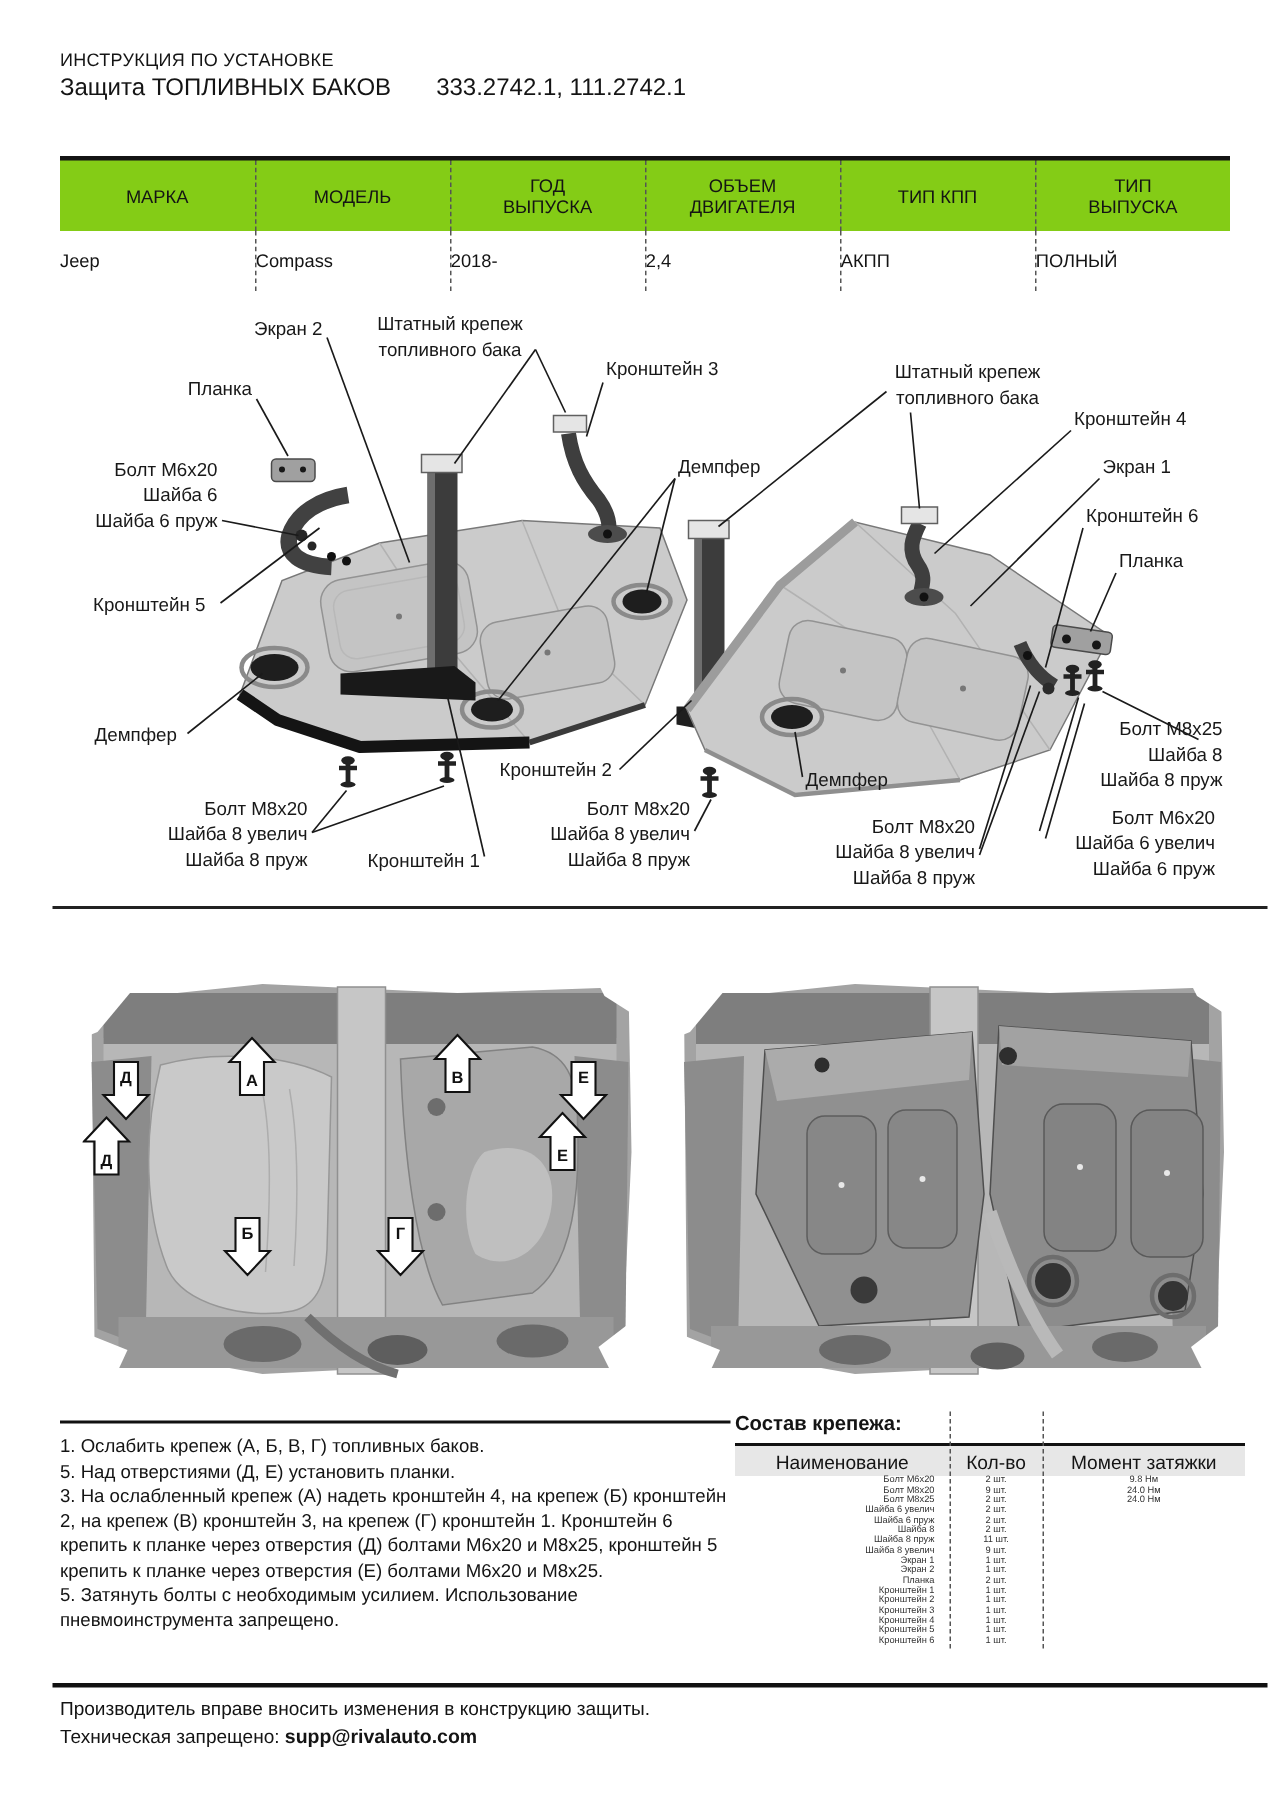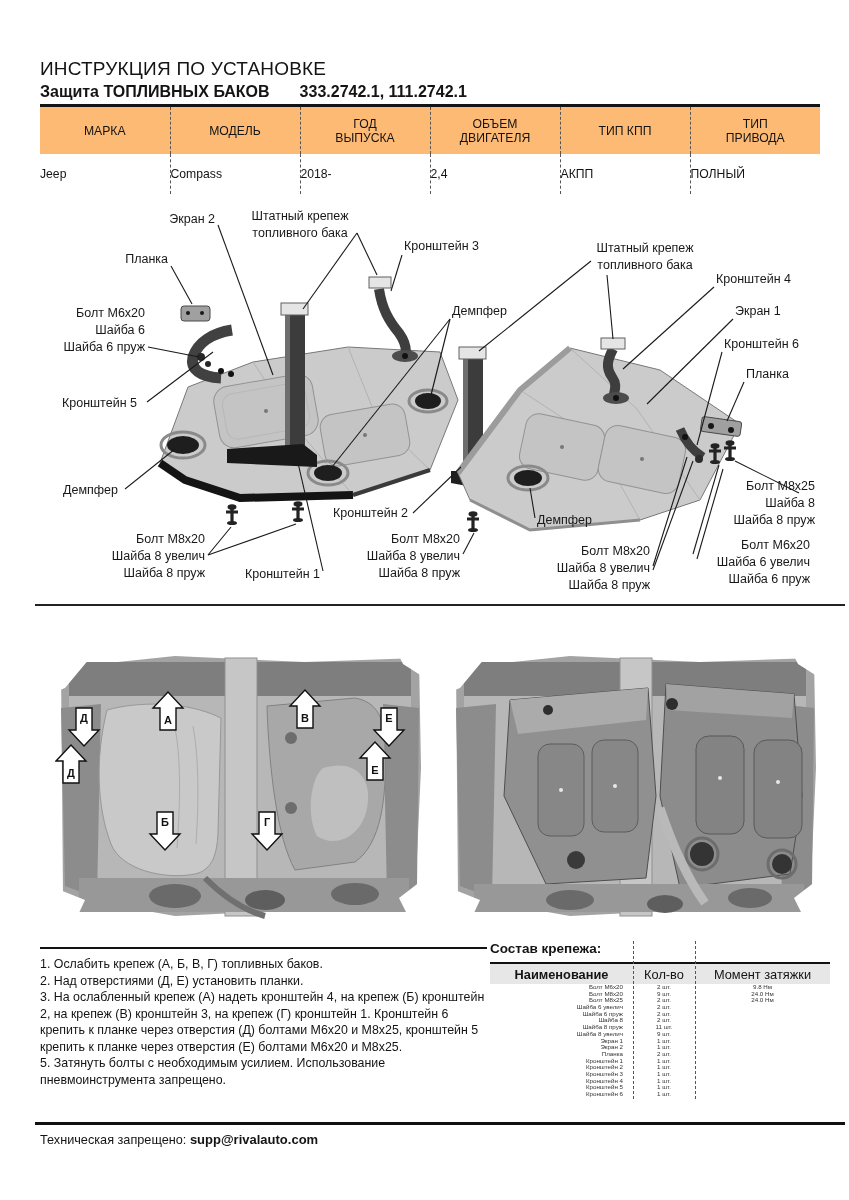--- a/index.html
+++ b/index.html
@@ -1,26 +1,26 @@
 <!DOCTYPE html>
 <html><head>
 <meta charset="utf-8">
 <style>
   html,body{margin:0;padding:0;background:#888;}
   .page{position:relative;width:849px;height:1200px;background:#fff;
         font-family:"Liberation Sans",sans-serif;color:#141414;overflow:hidden;margin:0 auto;}
   
   .hdr{position:absolute;left:40px;top:33px;}
-  .hdr .sub{font-size:19px;letter-spacing:.2px;margin-top:25px;}
-  .hdr .t2{font-size:16px;font-weight:bold;margin-top:3px;}
+  .hdr .sub{font-size:12px;letter-spacing:.2px;}
+  .hdr .t2{font-size:16px;font-weight:normal;margin-top:3px;}
   .hdr .t2 .pn{margin-left:30px;}
   
   table.spec{position:absolute;left:40px;top:104px;width:780px;border-collapse:collapse;
              border-top:3px solid #141414;table-layout:fixed;}
-  table.spec th{background:#fdba74;font-weight:normal;font-size:12.2px;height:47px;
+  table.spec th{background:#84cc16;font-weight:normal;font-size:12.2px;height:47px;
                 white-space:pre-line;vertical-align:middle;padding:0;}
   table.spec td{font-size:12.2px;height:40px;text-align:left;vertical-align:middle;padding:0;}
   table.spec th + th, table.spec td + td{border-left:1px dashed #555;}
   
   .diagram-wrap{position:absolute;left:35px;top:197px;width:810px;height:410px;}
   .diagram-wrap svg text{font-size:12.5px;fill:#181818;}
   .leader{stroke:#1a1a1a;stroke-width:1.1;}
   .divider{position:absolute;left:35px;width:810px;height:2px;background:#222;}
   .d1{top:604px;}
   .d2{top:1122px;height:3px;background:#111;}
@@ -31,21 +31,21 @@
   
   .instr{position:absolute;left:40px;top:941px;width:447px;}
   .sec-title{font-weight:bold;font-size:13.5px;}
   .rule{height:2px;background:#111;margin-top:6px;}
   .instr .rule{margin-bottom:7px;}
   .step{font-size:12.4px;line-height:1.33;}
   
   .fast{position:absolute;left:490px;top:941px;width:340px;height:165px;}
   .fhead{display:flex;background:#e7e7e7;height:20px;align-items:center;font-size:12.8px;}
   .fhead span{display:block;text-align:center;}
-  .fhead .c1{width:143px;font-weight:bold;} .fhead .c2{width:62px;} .fhead .c3{width:135px;}
+  .fhead .c1{width:143px;} .fhead .c2{width:62px;} .fhead .c3{width:135px;}
   .frow{display:flex;font-size:6.2px;line-height:6.7px;height:6.7px;color:#333;}
   .frow .n{width:143px;text-align:right;padding-right:10px;box-sizing:border-box;}
   .frow .q{width:62px;text-align:center;}
   .frow .m{width:135px;text-align:center;}
   .vline{position:absolute;top:0;height:158px;border-left:1px dashed #555;}
   .v1{left:143px;} .v2{left:205px;}
   
   .ftr{position:absolute;left:40px;top:1131px;font-size:12.7px;line-height:1.4;}
   .ftr b{font-size:13px;}
 </style>
@@ -65,21 +65,21 @@
     <thead>
         <tr id="spec-head">
           <th>МАРКА</th>
           <th>МОДЕЛЬ</th>
           <th>ГОД
 ВЫПУСКА</th>
           <th>ОБЪЕМ
 ДВИГАТЕЛЯ</th>
           <th>ТИП КПП</th>
           <th>ТИП
-ПРИВОДА</th>
+ВЫПУСКА</th>
         </tr>
       </thead>
     <tbody>
         <tr id="spec-vals">
           <td>Jeep</td>
           <td>Compass</td>
           <td>2018-</td>
           <td>2,4</td>
           <td>АКПП</td>
           <td>ПОЛНЫЙ</td>
@@ -429,21 +429,21 @@
       <path d="M370,230 L344,250 L358,278 L370,278 Z" fill="#fff"></path>
       <path d="M0,0 L40,4 L10,40 L0,44 Z" fill="#fff"></path>
       <path d="M340,0 L370,0 L370,30 L348,16 Z" fill="#fff"></path>
     </svg>
   </div>
 
   <div class="instr">
     <div class="rule"></div>
     <div id="steps">
         <div class="step">1. Ослабить крепеж (А, Б, В, Г) топливных баков.</div>
-        <div class="step">2. Над отверстиями (Д, Е) установить планки.</div>
+        <div class="step">5. Над отверстиями (Д, Е) установить планки.</div>
         <div class="step">3. На ослабленный крепеж (А) надеть кронштейн 4, на крепеж (Б) кронштейн 2, на крепеж (В) кронштейн 3, на крепеж (Г) кронштейн 1. Кронштейн 6 крепить к планке через отверстия (Д) болтами М6х20 и М8х25, кронштейн 5 крепить к планке через отверстия (Е) болтами М6х20 и М8х25.</div>
         <div class="step">5. Затянуть болты с необходимым усилием. Использование пневмоинструмента запрещено.</div>
       </div>
   </div>
 
   <div class="fast">
     <div class="sec-title">Состав крепежа:</div>
     <div class="rule"></div>
     <div class="fhead" id="fhead">
         <span class="c1">Наименование</span>
@@ -537,19 +537,20 @@
           <span class="m"></span>
         </div>
       </div>
     <div class="vline v1"></div>
     <div class="vline v2"></div>
   </div>
 
   <div class="divider d2"></div>
 
   <div class="ftr">
+    <div>Производитель вправе вносить изменения в конструкцию защиты.</div>
     <div>
       <span>Техническая запрещено:</span>
       <b>supp@rivalauto.com</b>
     </div>
   </div>
 
 </div>
 
 </body></html>

